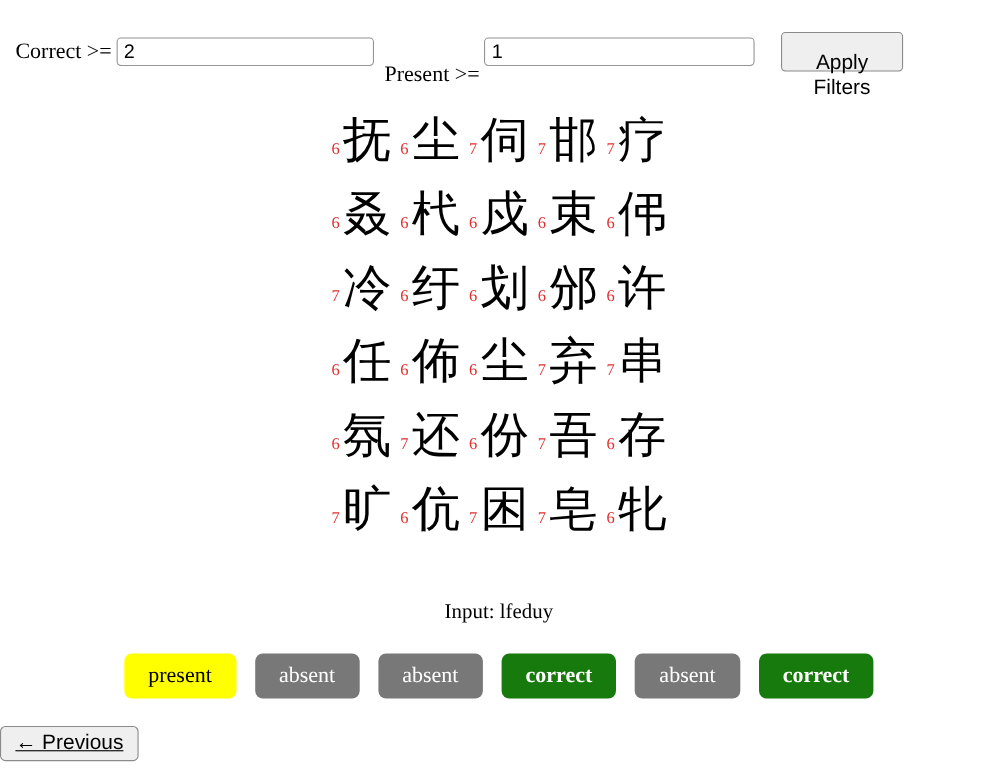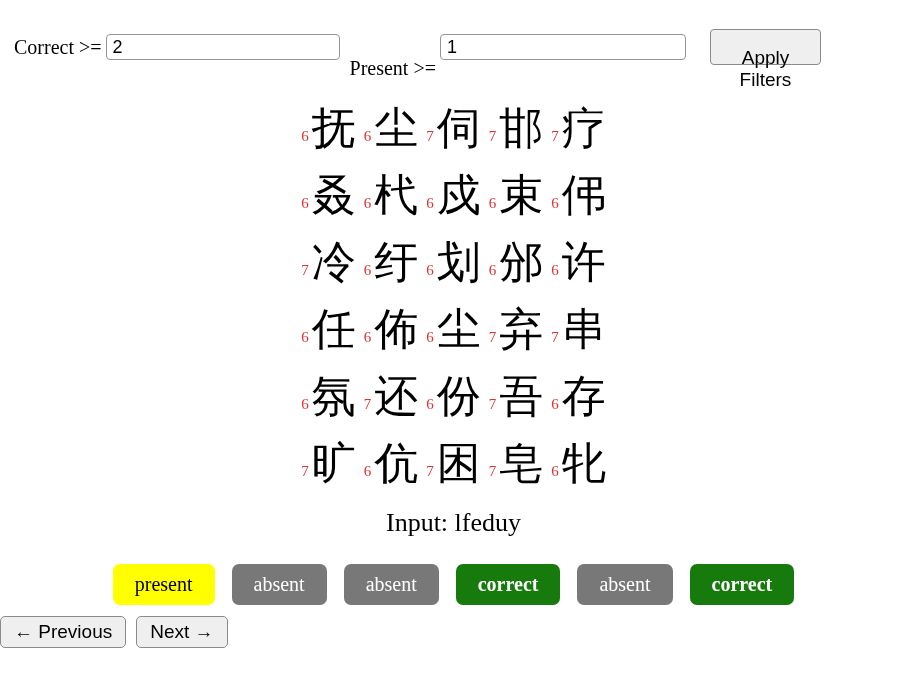--- a/index.html
+++ b/index.html
@@ -89,22 +89,23 @@
     font-family: "DejaVu Sans", "Liberation Sans", sans-serif;
     font-size: 44px;
     color: #000000;
     line-height: 1;
   }
 
   
   .input-line {
     text-align: center;
     font-family: "Liberation Serif", "DejaVu Serif", serif;
-    font-size: 26px;
-    color: #000;
+    font-size: 19px;
+    color: #000;
+    margin-top: 38px;
   }
 
   
   .badges {
     display: flex;
     justify-content: center;
     align-items: center;
     gap: 17px;
     margin-top: 26px;
   }
@@ -118,24 +119,25 @@
     cursor: default;
     white-space: nowrap;
   }
   .badge.present { background: #ffff00; color: #000000; }
   .badge.absent  { background: #787878; color: #ffffff; text-align: right; }
   .badge.correct { background: #177a0d; color: #ffffff; font-weight: bold; }
 
   
   .nav {
     display: flex;
-    justify-content: flex-start;
+    justify-content: space-between;
     align-items: center;
     gap: 10px;
-    margin-top: 11px;
+    margin-top: 25px;
+    text-decoration: underline;
   }
   .nav-btn {
     font-family: "Liberation Sans", "DejaVu Sans", sans-serif;
     font-size: 19px;
     color: #000;
     background: #efefef;
     border: 1px solid #8a8a8a;
     border-radius: 5px;
     padding: 4px 13px;
     cursor: pointer;
@@ -293,14 +295,13 @@
   <span class="badge present">present</span>
   <span class="badge absent">absent</span>
   <span class="badge absent">absent</span>
   <span class="badge correct">correct</span>
   <span class="badge absent">absent</span>
   <span class="badge correct">correct</span>
 </div>
 
 <div class="nav">
   <button class="nav-btn">← Previous</button>
-  <button class="nav-btn">Next →</button>
 </div>
 
 </body></html>

